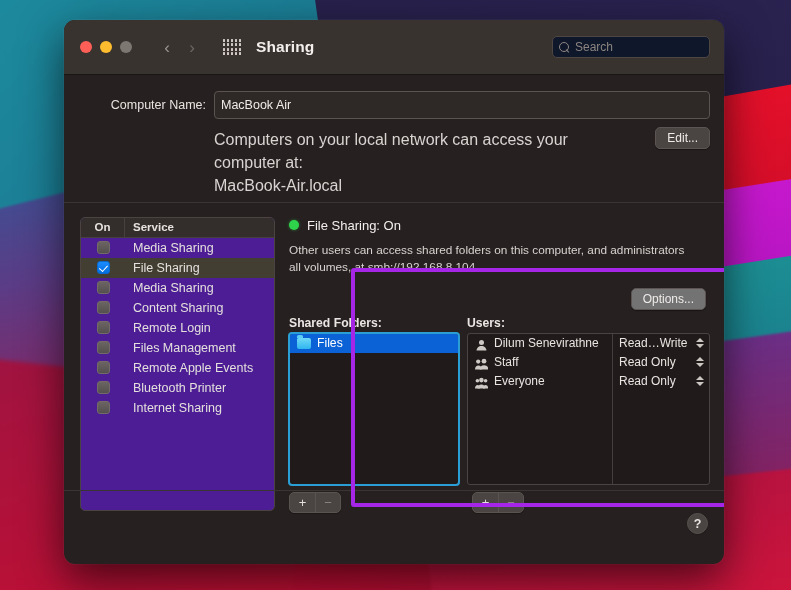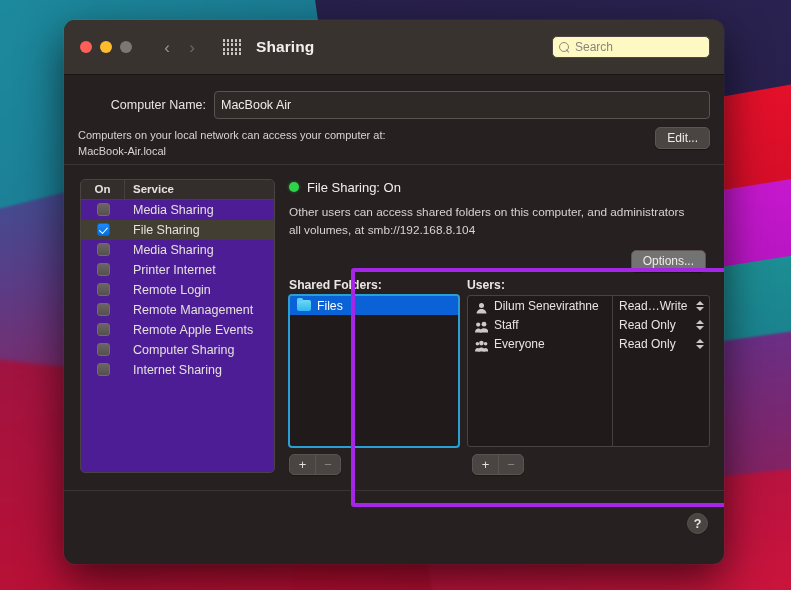--- a/index.html
+++ b/index.html
@@ -113,21 +113,21 @@
 
   #win-title {
     margin-left: 15px;
     color: #f2efed; font-size: 15.5px; font-weight: bold;
     letter-spacing: 0.1px;
   }
 
   #searchfield {
     position: absolute; right: 14px; top: 50%; transform: translateY(-50%);
     width: 158px; height: 22px;
-    background: #fef9c3;
+    background: #0f172a;
     border: 0.5px solid #4d4643;
     border-radius: 5px;
     display: flex; align-items: center; padding: 0 6px; gap: 5px;
   }
   #searchfield .mag {
     width: 11px; height: 11px; flex: 0 0 11px;
     position: relative;
   }
   #searchfield .mag::before {
     content: ""; position: absolute; left: 0; top: 0;
@@ -158,21 +158,22 @@
     border-radius: 4px;
     color: #f0ecea; font-size: 12.5px;
     padding: 0 6px;
     font-family: "Liberation Sans", sans-serif;
     outline: none;
   }
   .descrow {
     margin-top: 9px; display: flex; align-items: flex-start;
   }
   #name-desc {
-    color: #d9d4d1; font-size: 11px; line-height: 1.45;
+    margin-left: 136px;
+    color: #d9d4d1; font-size: 16px; line-height: 1.45;
     max-width: 400px;
     white-space: pre-line;
   }
   #edit-button {
     position: absolute; right: 14px; top: 52px;
     background: #4a4442; border: 0.5px solid #5c5553;
     border-radius: 5px;
     color: #efebe9; font-size: 12px;
     padding: 3px 11px;
     box-shadow: 0 0.5px 1px rgba(0,0,0,0.35);
@@ -486,45 +487,45 @@
             <div class="svc-row">
               <div class="svc-check-cell">
                 <div class="chk"></div>
               </div>
               <div class="svc-name">Media Sharing</div>
             </div>
             <div class="svc-row">
               <div class="svc-check-cell">
                 <div class="chk"></div>
               </div>
-              <div class="svc-name">Printer Internet</div>
+              <div class="svc-name">Content Sharing</div>
             </div>
             <div class="svc-row">
               <div class="svc-check-cell">
                 <div class="chk"></div>
               </div>
               <div class="svc-name">Remote Login</div>
             </div>
             <div class="svc-row">
               <div class="svc-check-cell">
                 <div class="chk"></div>
               </div>
-              <div class="svc-name">Remote Management</div>
+              <div class="svc-name">Files Management</div>
             </div>
             <div class="svc-row">
               <div class="svc-check-cell">
                 <div class="chk"></div>
               </div>
               <div class="svc-name">Remote Apple Events</div>
             </div>
             <div class="svc-row">
               <div class="svc-check-cell">
                 <div class="chk"></div>
               </div>
-              <div class="svc-name">Computer Sharing</div>
+              <div class="svc-name">Bluetooth Printer</div>
             </div>
             <div class="svc-row">
               <div class="svc-check-cell">
                 <div class="chk"></div>
               </div>
               <div class="svc-name">Internet Sharing</div>
             </div>
           </div>
       </div>
 

